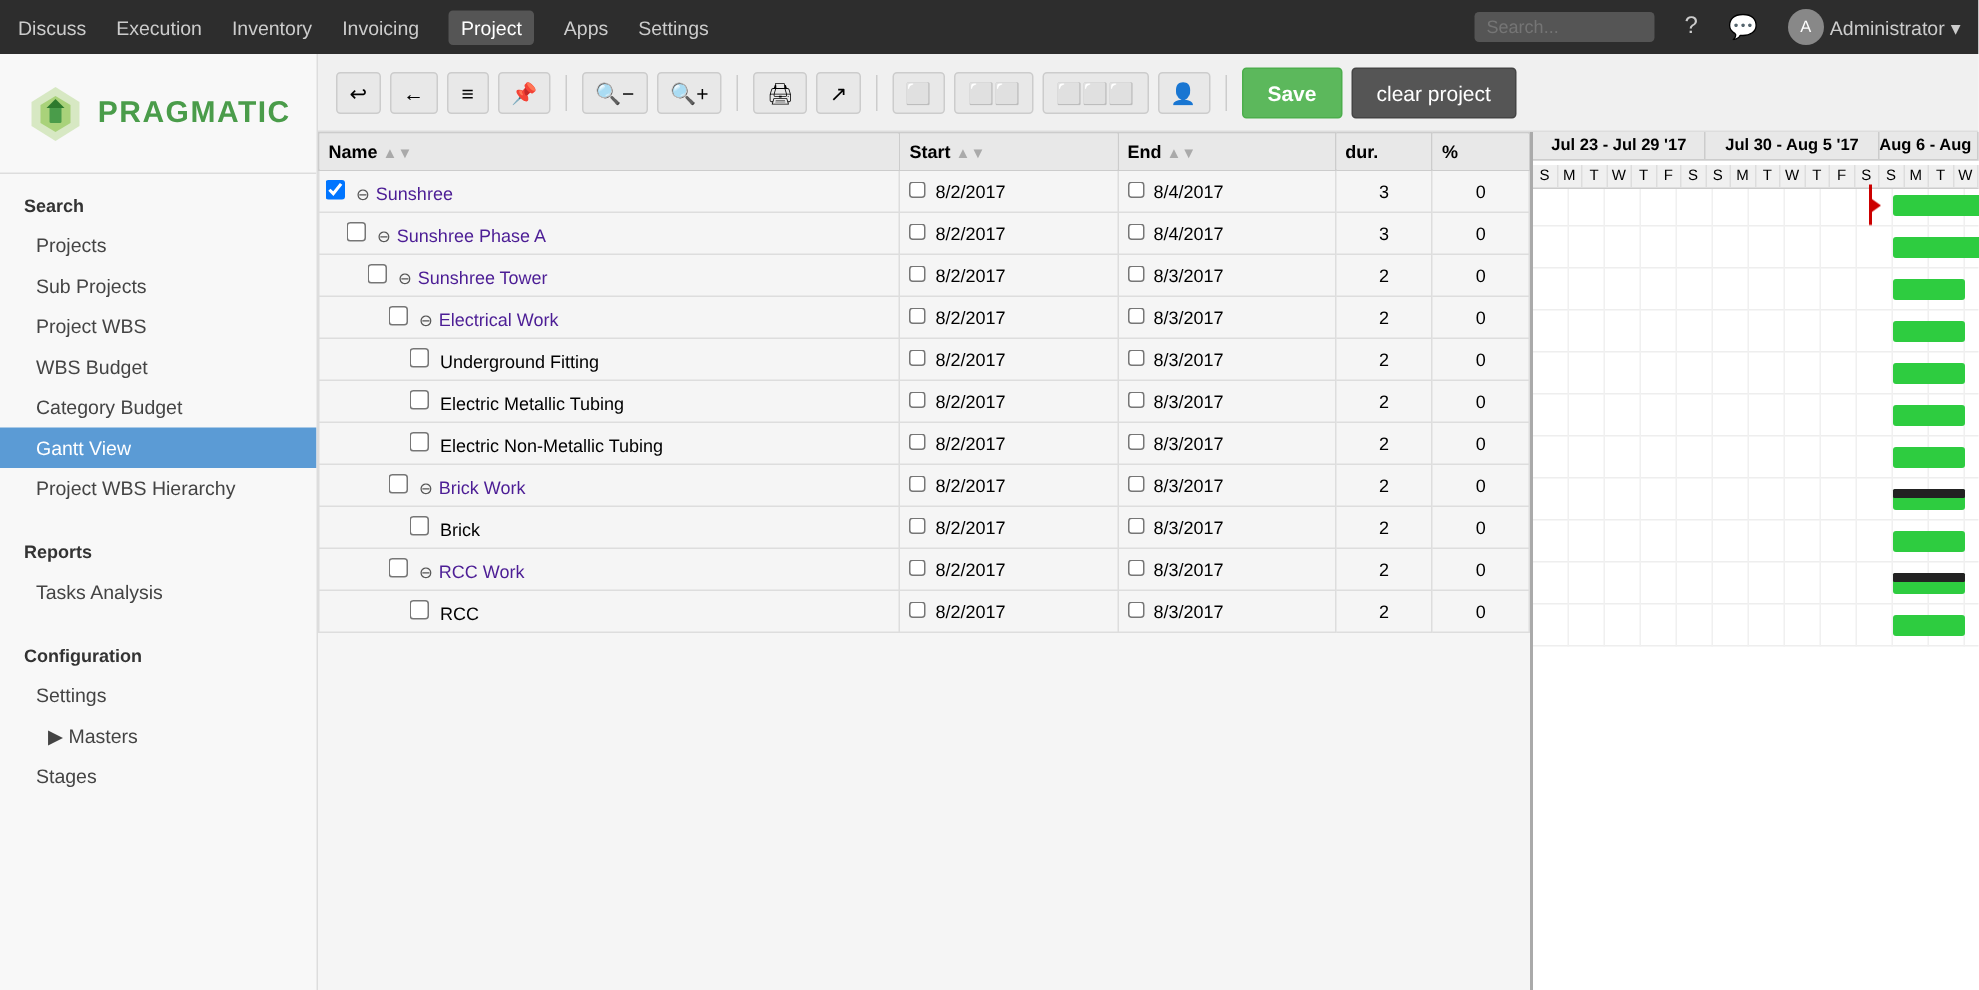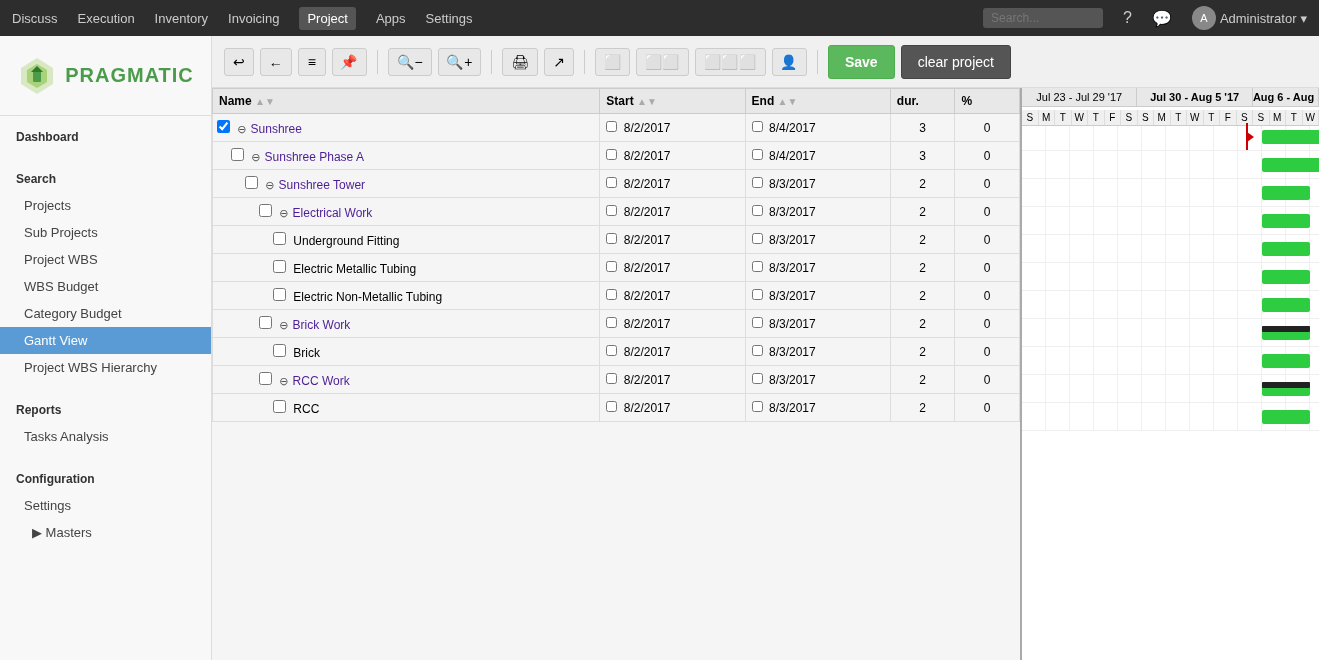--- a/index.html
+++ b/index.html
@@ -211,40 +211,38 @@
           <polygon points="20,2 36,12 36,28 20,38 4,28 4,12" fill="#8bc34a" opacity="0.3"></polygon>
           <polygon points="20,8 30,14 30,26 20,32 10,26 10,14" fill="#8bc34a" opacity="0.6"></polygon>
           <rect x="16" y="14" width="8" height="12" fill="#4a9c4a" rx="1"></rect>
           <polygon points="20,10 26,16 14,16" fill="#2d7a2d"></polygon>
         </svg>
         <span class="logo-text">PRAGMATIC</span>
       </div>
     </div>
 
     <div class="sidebar-section">
-      <div class="sidebar-section-title">Dashboard</div>
-    </div>
-    <div class="sidebar-section">
       <div class="sidebar-section-title">Search</div>
       <div class="sidebar-item">Projects</div>
       <div class="sidebar-item">Sub Projects</div>
       <div class="sidebar-item">Project WBS</div>
       <div class="sidebar-item">WBS Budget</div>
       <div class="sidebar-item">Category Budget</div>
       <div class="sidebar-item active">Gantt View</div>
       <div class="sidebar-item">Project WBS Hierarchy</div>
     </div>
     <div class="sidebar-section">
       <div class="sidebar-section-title">Reports</div>
       <div class="sidebar-item">Tasks Analysis</div>
     </div>
     <div class="sidebar-section">
       <div class="sidebar-section-title">Configuration</div>
       <div class="sidebar-item">Settings</div>
       <div class="sidebar-sub">▶ Masters</div>
+      <div class="sidebar-item">Stages</div>
     </div>
   </div>
 
   <div class="content">
 
     <div class="toolbar">
       <button class="toolbar-btn" title="Undo">↩</button>
       <button class="toolbar-btn" title="Back">←</button>
       <button class="toolbar-btn" title="List">≡</button>
       <button class="toolbar-btn" title="Pin">📌</button>
@@ -454,21 +452,21 @@
     <td class="col-dur">2</td>
     <td class="col-pct">0</td>
   </tr>
             </tbody>
         </table>
       </div>
 
       <div class="gantt-chart" id="gantt-chart">
 
       <div style="display: flex; border-bottom: 1px solid rgb(204, 204, 204); background: rgb(232, 232, 232); position: sticky; top: 0px; z-index: 3;">
-            <div style="width: 168px; text-align: center; font-size: 11px; font-weight: normal; border-right: 1px solid rgb(204, 204, 204); padding: 3px 0px; white-space: nowrap; overflow: hidden;">Jul 23 - Jul 29 '17</div>
+            <div style="width: 168px; text-align: center; font-size: 11px; font-weight: bold; border-right: 1px solid rgb(204, 204, 204); padding: 3px 0px; white-space: nowrap; overflow: hidden;">Jul 23 - Jul 29 '17</div>
             <div style="width: 168px; text-align: center; font-size: 11px; font-weight: bold; border-right: 1px solid rgb(204, 204, 204); padding: 3px 0px; white-space: nowrap; overflow: hidden;">Jul 30 - Aug 5 '17</div>
             <div style="width: 96px; text-align: center; font-size: 11px; font-weight: bold; border-right: 1px solid rgb(204, 204, 204); padding: 3px 0px; white-space: nowrap; overflow: hidden;">Aug 6 - Aug 12 '17</div>
           </div>
           <div style="display: flex; border-bottom: 1px solid rgb(204, 204, 204); background: rgb(240, 240, 240); position: sticky; top: 22px; z-index: 3;">
             <div style="width: 24px; text-align: center; font-size: 10px; border-right: 1px solid rgb(221, 221, 221); padding: 2px 0px;">S</div>
             <div style="width: 24px; text-align: center; font-size: 10px; border-right: 1px solid rgb(221, 221, 221); padding: 2px 0px;">M</div>
             <div style="width: 24px; text-align: center; font-size: 10px; border-right: 1px solid rgb(221, 221, 221); padding: 2px 0px;">T</div>
             <div style="width: 24px; text-align: center; font-size: 10px; border-right: 1px solid rgb(221, 221, 221); padding: 2px 0px;">W</div>
             <div style="width: 24px; text-align: center; font-size: 10px; border-right: 1px solid rgb(221, 221, 221); padding: 2px 0px;">T</div>
             <div style="width: 24px; text-align: center; font-size: 10px; border-right: 1px solid rgb(221, 221, 221); padding: 2px 0px;">F</div>

